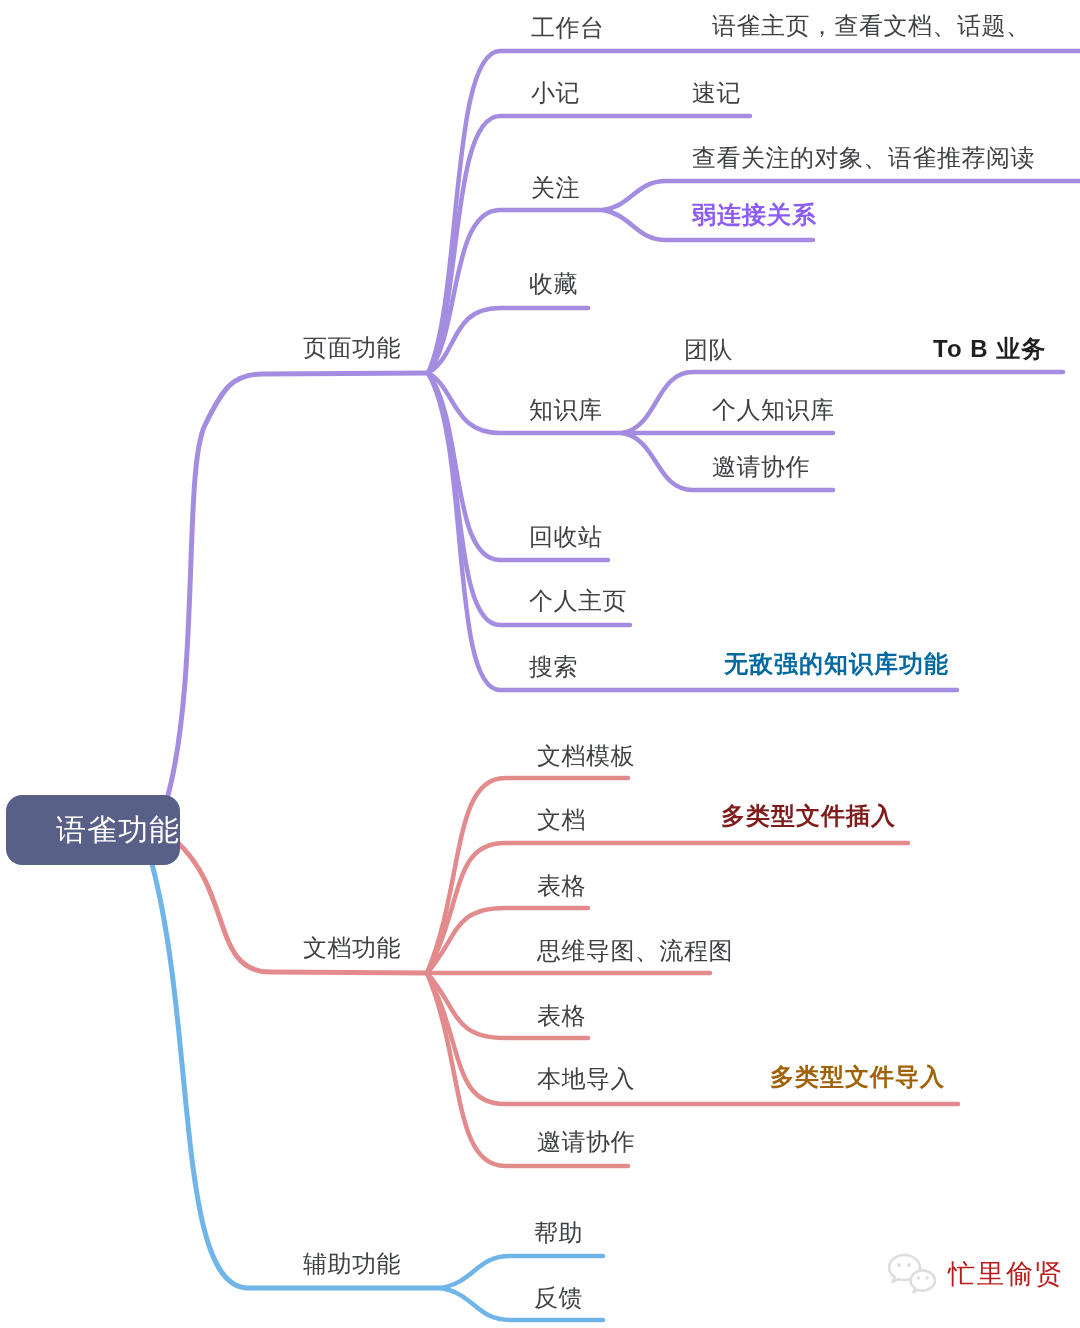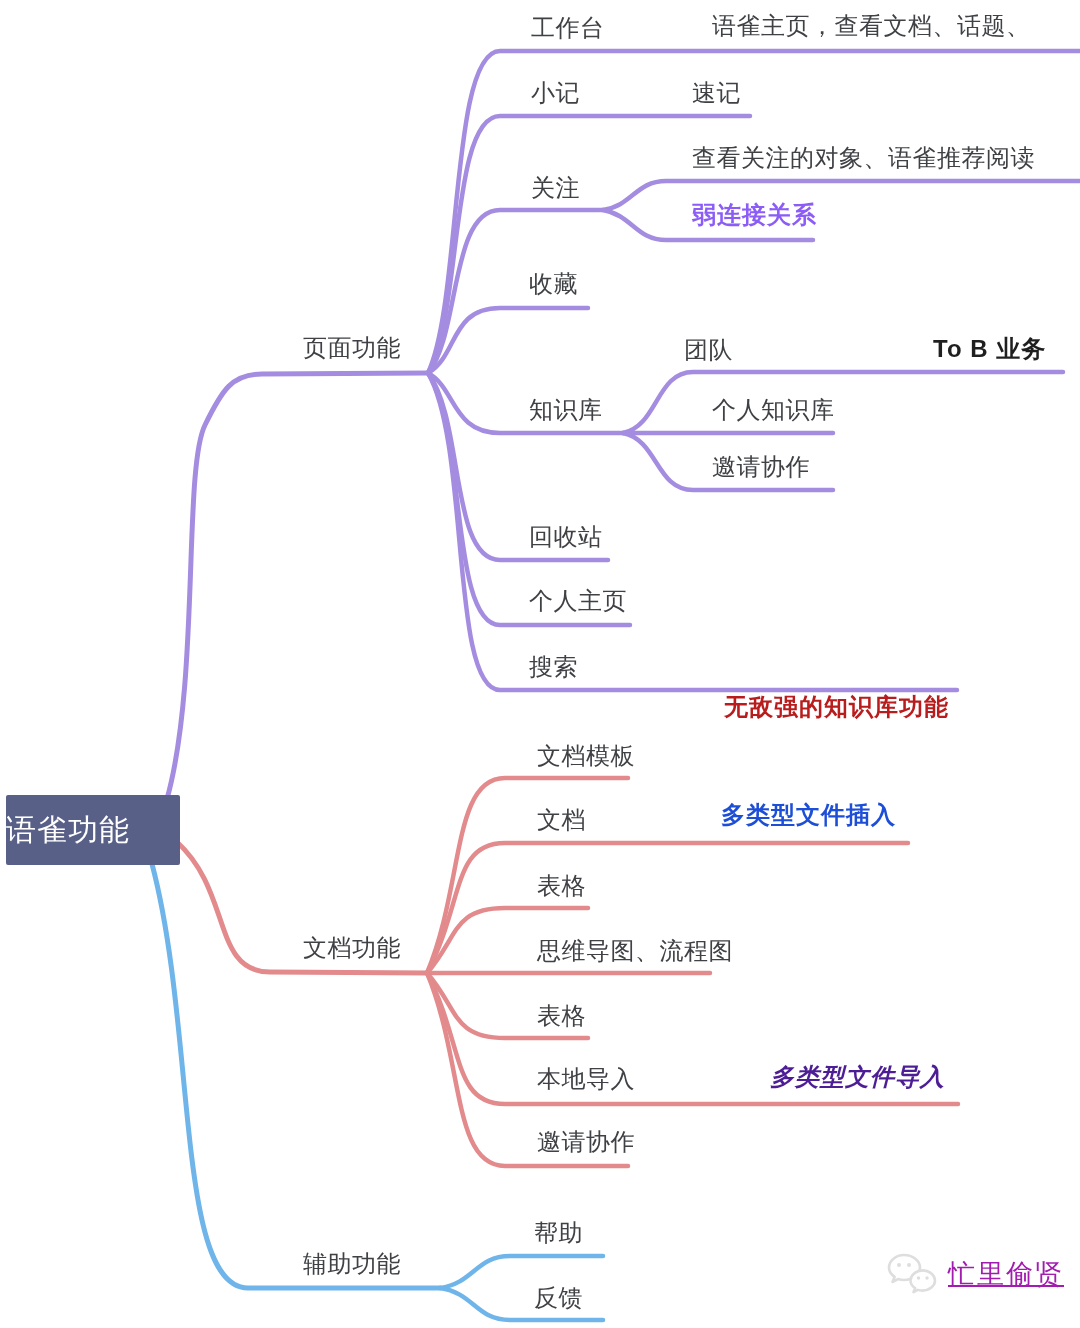--- a/index.html
+++ b/index.html
@@ -9,21 +9,21 @@
   }
   .lines{position:absolute;left:0;top:0;z-index:1;}
   .label{
     position:absolute;z-index:3;white-space:nowrap;
     font-size:24px;line-height:1.15;letter-spacing:0.5px;
   }
   .branch-label{font-size:24px;}
   .em{font-weight:bold;letter-spacing:1px;}
   .root-node{
     position:absolute;z-index:4;left:6px;top:795px;width:174px;height:70px;
-    border-radius:2px;display:flex;align-items:center;justify-content:flex-start;
+    border-radius:16px;display:flex;align-items:center;justify-content:flex-end;
     font-size:30px;letter-spacing:1px;
   }
   .watermark{
     position:absolute;z-index:2;left:886px;top:1252px;display:flex;
     align-items:center;gap:10px;
   }
   .watermark .wm-text{font-size:27px;letter-spacing:2px;}
 </style>
 </head>
 <body>
@@ -90,48 +90,48 @@
   <div class="label" style="left:529px;top:396px">知识库</div>
   <div class="label" style="left:684px;top:336px">团队</div>
   <div class="label em" style="left: 933px; top: 335px; color: rgb(31, 31, 31);">To B 业务</div>
   <div class="label" style="left:712px;top:396px">个人知识库</div>
   <div class="label" style="left:712px;top:453px">邀请协作</div>
 
   <div class="label" style="left:529px;top:523px">回收站</div>
   <div class="label" style="left:529px;top:587px">个人主页</div>
 
   <div class="label" style="left:529px;top:653px">搜索</div>
-  <div class="label em" style="left: 724px; top: 650px; color: #b91c1c; margin-top: 43px;">无敌强的知识库功能</div>
+  <div class="label em" style="left: 724px; top: 650px; color: #0369a1;">无敌强的知识库功能</div>
 
   <div class="label" style="left:537px;top:742px">文档模板</div>
 
   <div class="label" style="left:537px;top:806px">文档</div>
-  <div class="label em" style="left: 721px; top: 802px; color: #1d4ed8; font-family: Liberation Serif, serif;">多类型文件插入</div>
+  <div class="label em" style="left: 721px; top: 802px; color: #7f1d1d;">多类型文件插入</div>
 
   <div class="label" style="left:537px;top:872px">表格</div>
   <div class="label" style="left:537px;top:937px">思维导图、流程图</div>
   <div class="label" style="left:537px;top:1002px">表格</div>
 
   <div class="label" style="left:537px;top:1065px">本地导入</div>
-  <div class="label em" style="left: 770px; top: 1063px; color: #4c1d95; font-style: italic;">多类型文件导入</div>
+  <div class="label em" style="left: 770px; top: 1063px; color: #a16207;">多类型文件导入</div>
 
   <div class="label" style="left:537px;top:1128px">邀请协作</div>
 
   <div class="label" style="left:534px;top:1219px">帮助</div>
   <div class="label" style="left:534px;top:1284px">反馈</div>
 
   <div class="watermark">
     <svg width="52" height="44" viewBox="0 0 52 44">
       <g stroke="#dedede" stroke-width="2.6" fill="#ffffff" stroke-linejoin="round">
         <path d="M34,15.5 C34,22.4 26.8,28 18,28 C15.9,28 13.9,27.7 12.1,27.1 L6.5,30 L8.6,24.9 C5.2,22.6 3,19.3 3,15.5 C3,8.6 9.9,3 18,3 C26.8,3 34,8.6 34,15.5 Z"></path>
         <path d="M49,28.5 C49,34 43.4,38.6 36.5,38.6 C34.9,38.6 33.3,38.4 31.9,37.9 L27.5,40.2 L29.1,36.2 C26.4,34.4 24.5,31.7 24.5,28.5 C24.5,23 30,18.4 36.8,18.4 C43.4,18.4 49,23 49,28.5 Z"></path>
       </g>
       <g fill="#dedede">
         <circle cx="13" cy="13" r="2"></circle>
         <circle cx="23" cy="13" r="2"></circle>
         <circle cx="32.5" cy="26" r="1.7"></circle>
         <circle cx="41" cy="26" r="1.7"></circle>
       </g>
     </svg>
-    <span class="wm-text" style="color: #a21caf; text-decoration: underline;">忙里偷贤</span>
+    <span class="wm-text" style="color: #b91c1c;">忙里偷贤</span>
   </div>
 
 </div>
 
 </body></html>

